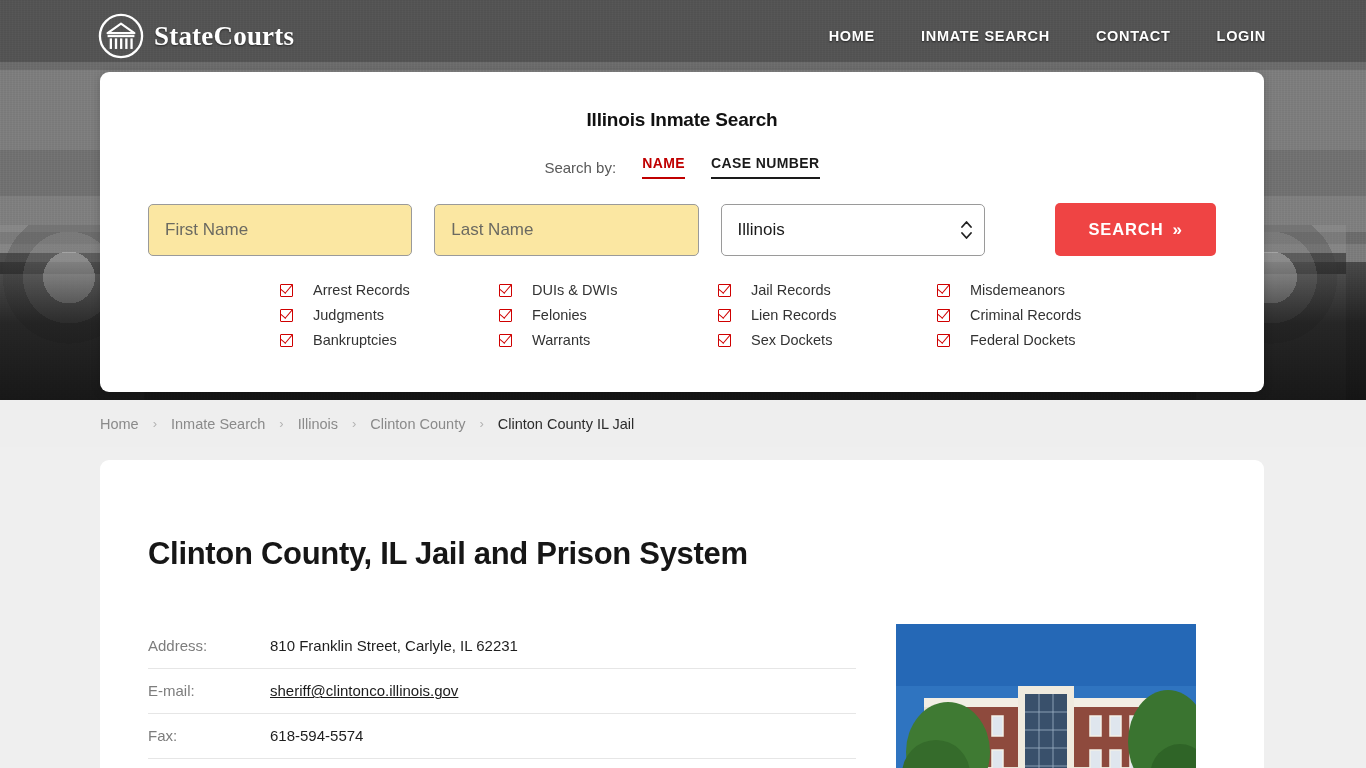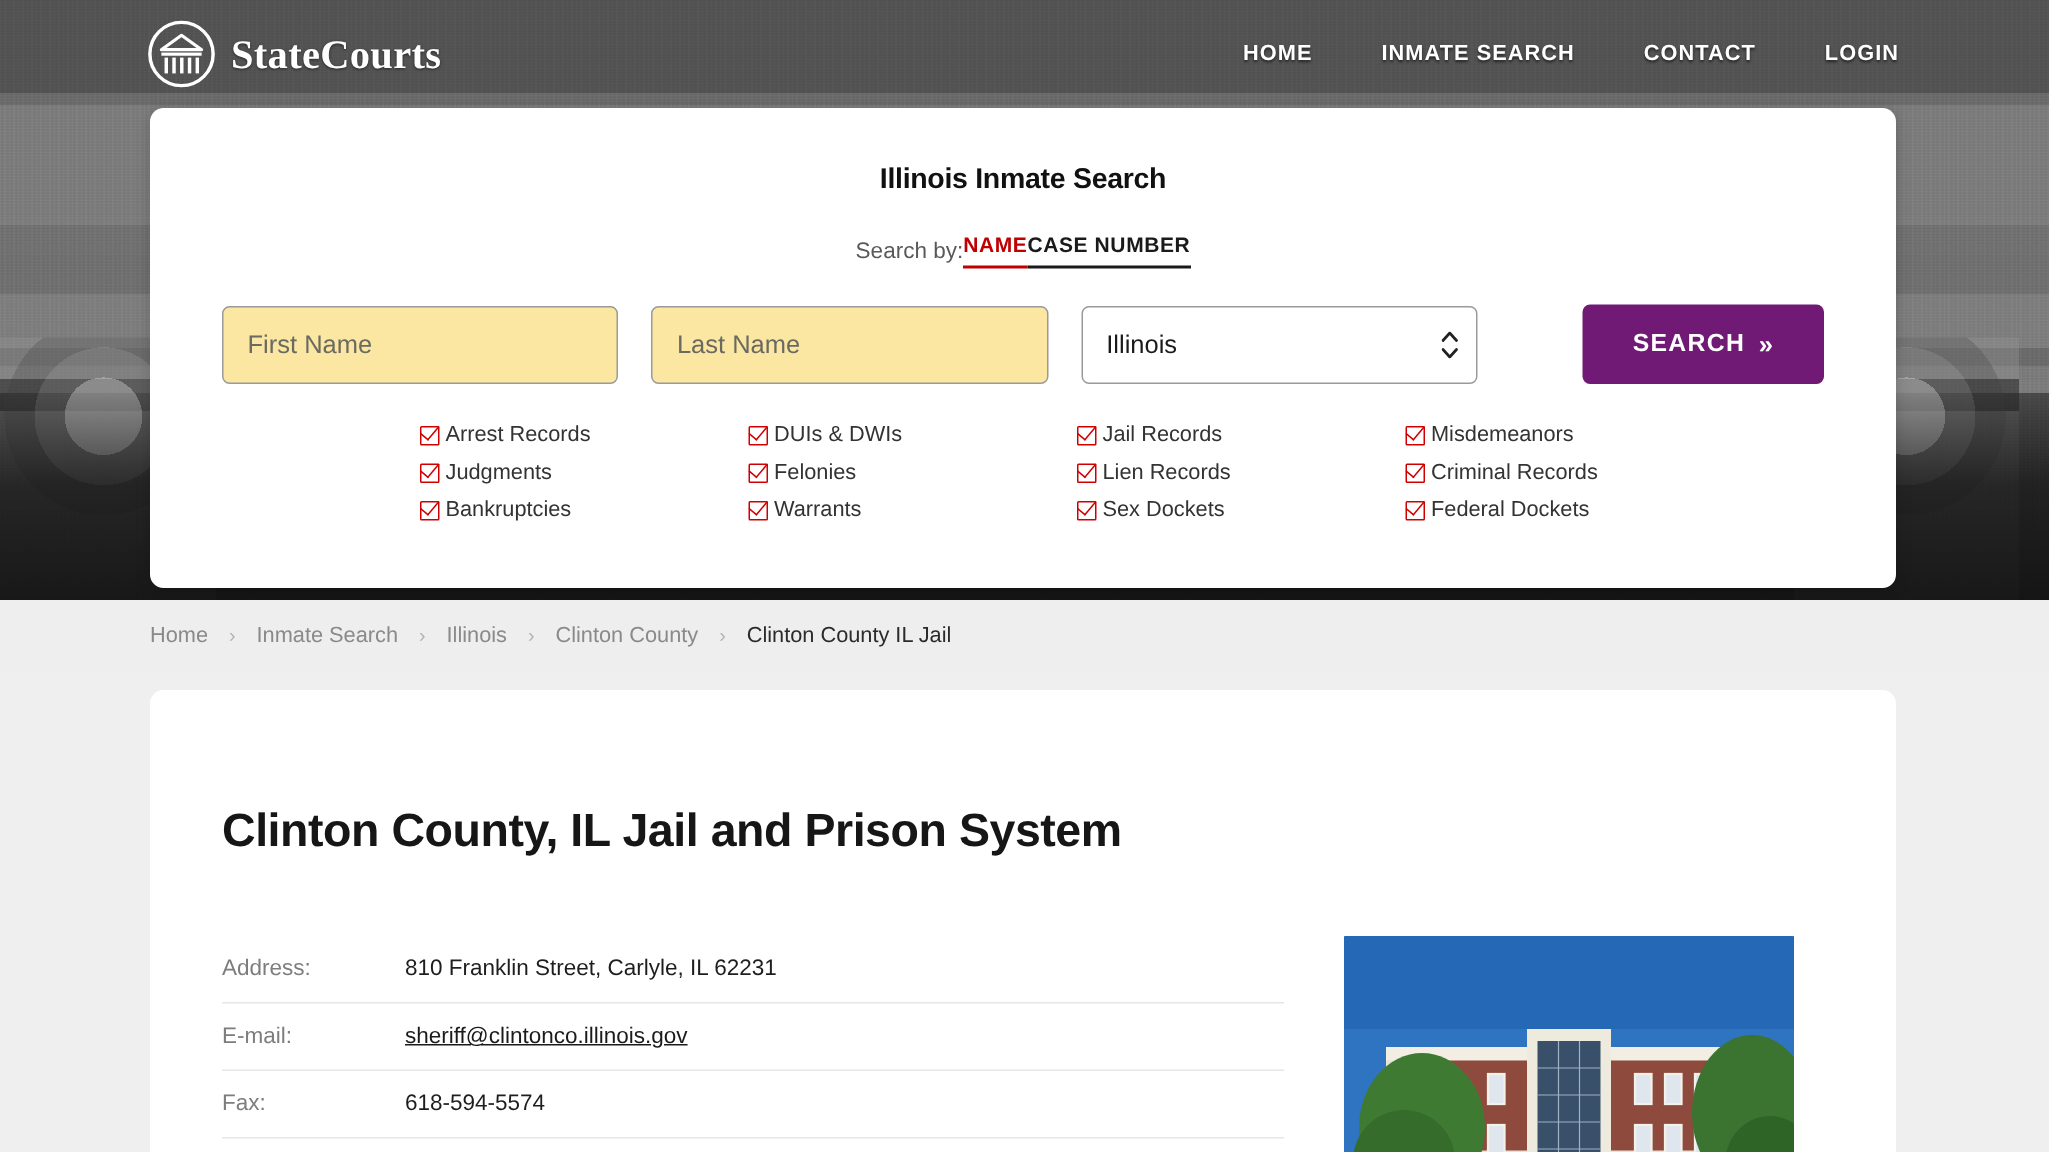--- a/index.html
+++ b/index.html
@@ -135,20 +135,21 @@
     font-size: 19px;
     font-weight: bold;
     color: #111111;
     margin: 11px 0 0 0;
     letter-spacing: -0.2px;
   }
   .searchby-row {
     display: flex;
     align-items: center;
     justify-content: center;
+    gap: 26px;
     margin-top: 24px;
   }
   .searchby-label {
     font-size: 15px;
     color: #595959;
   }
   .tab {
     font-size: 14px;
     font-weight: bold;
     letter-spacing: 0.4px;
@@ -204,21 +205,21 @@
     transform: translateY(-50%);
     pointer-events: none;
     display: flex;
     flex-direction: column;
     gap: 4px;
     color: #222;
   }
   .btn-search {
     width: 167px;
     height: 53px;
-    background: #701a75;
+    background: #ef4444;
     color: #ffffff;
     border: none;
     border-radius: 5px;
     font-size: 16.5px;
     font-weight: bold;
     letter-spacing: 0.9px;
     cursor: pointer;
     display: flex;
     align-items: center;
     justify-content: center;
@@ -233,21 +234,21 @@
     display: grid;
     grid-template-columns: repeat(4, 1fr);
     row-gap: 9px;
     column-gap: 0;
     padding-left: 132px;
     padding-right: 60px;
   }
   .check-item {
     display: flex;
     align-items: center;
-    gap: 4px;
+    gap: 20px;
     font-size: 14.5px;
     color: #333333;
     white-space: nowrap;
   }
   .check-box {
     width: 13px; height: 13px;
     flex: none;
     position: relative;
     border: 1.4px solid #cf0000;
     border-radius: 1px;

